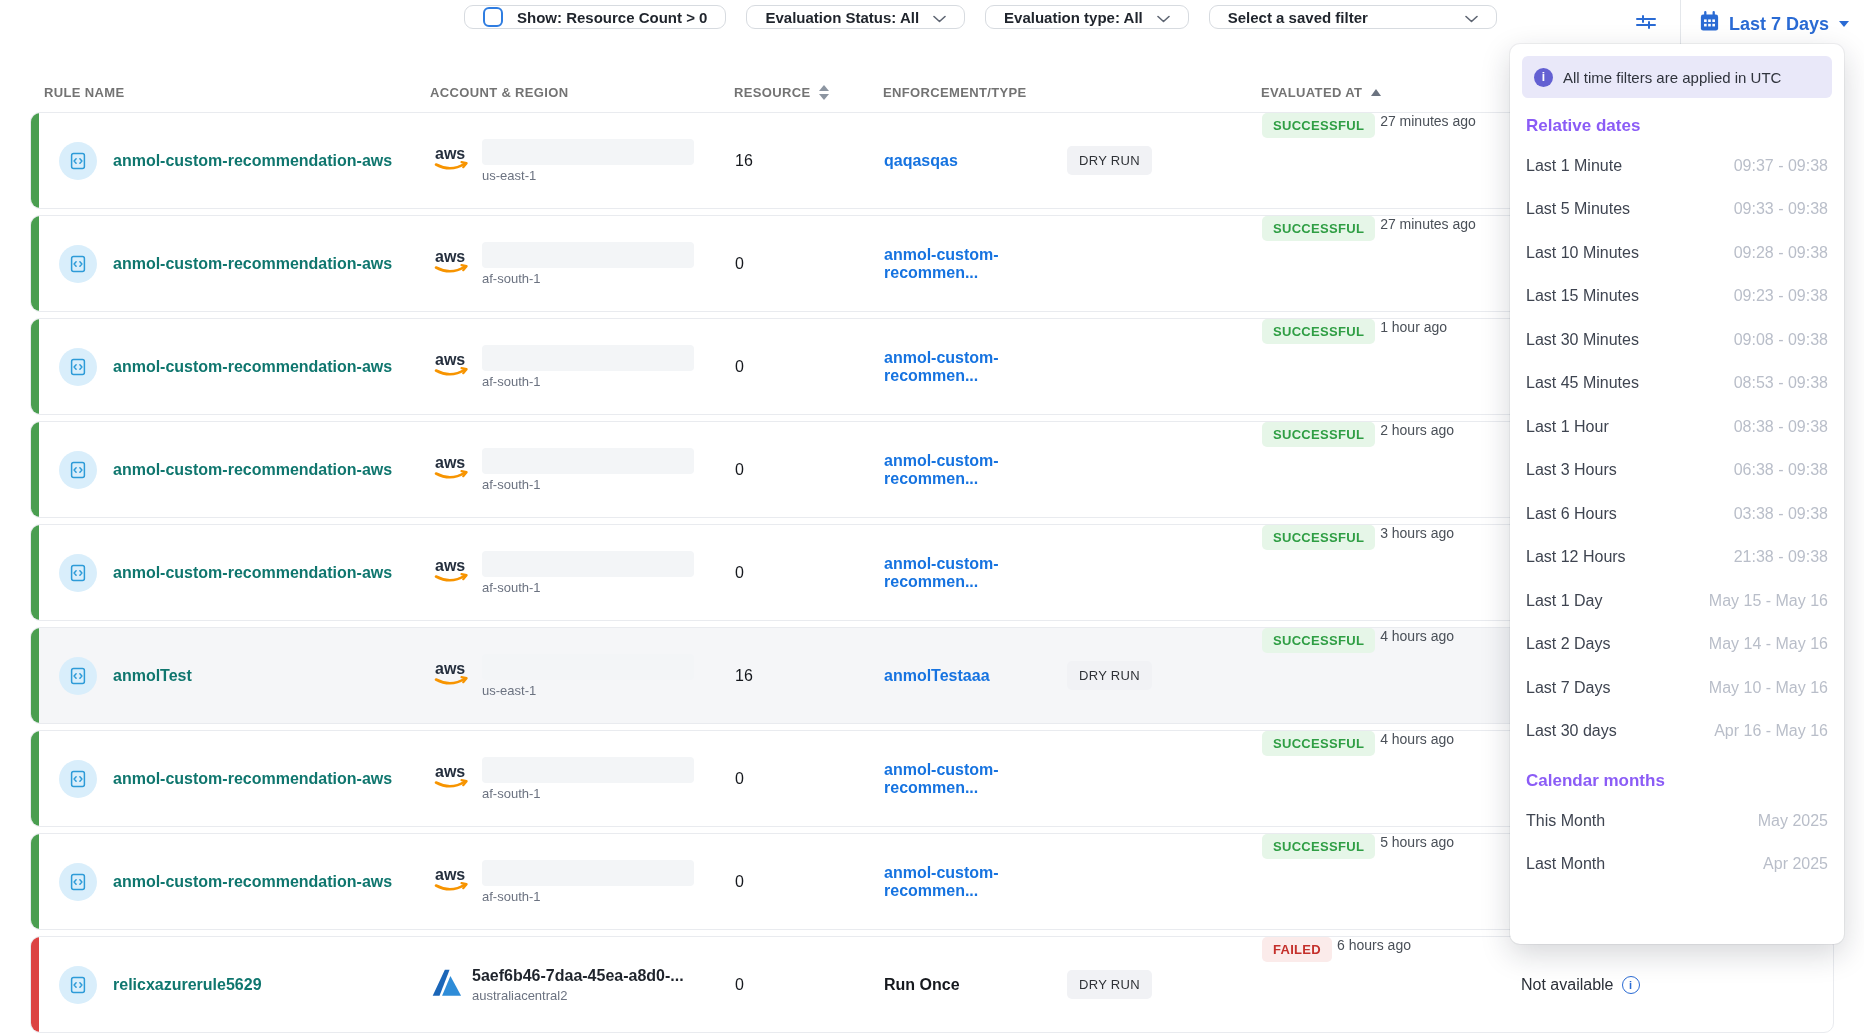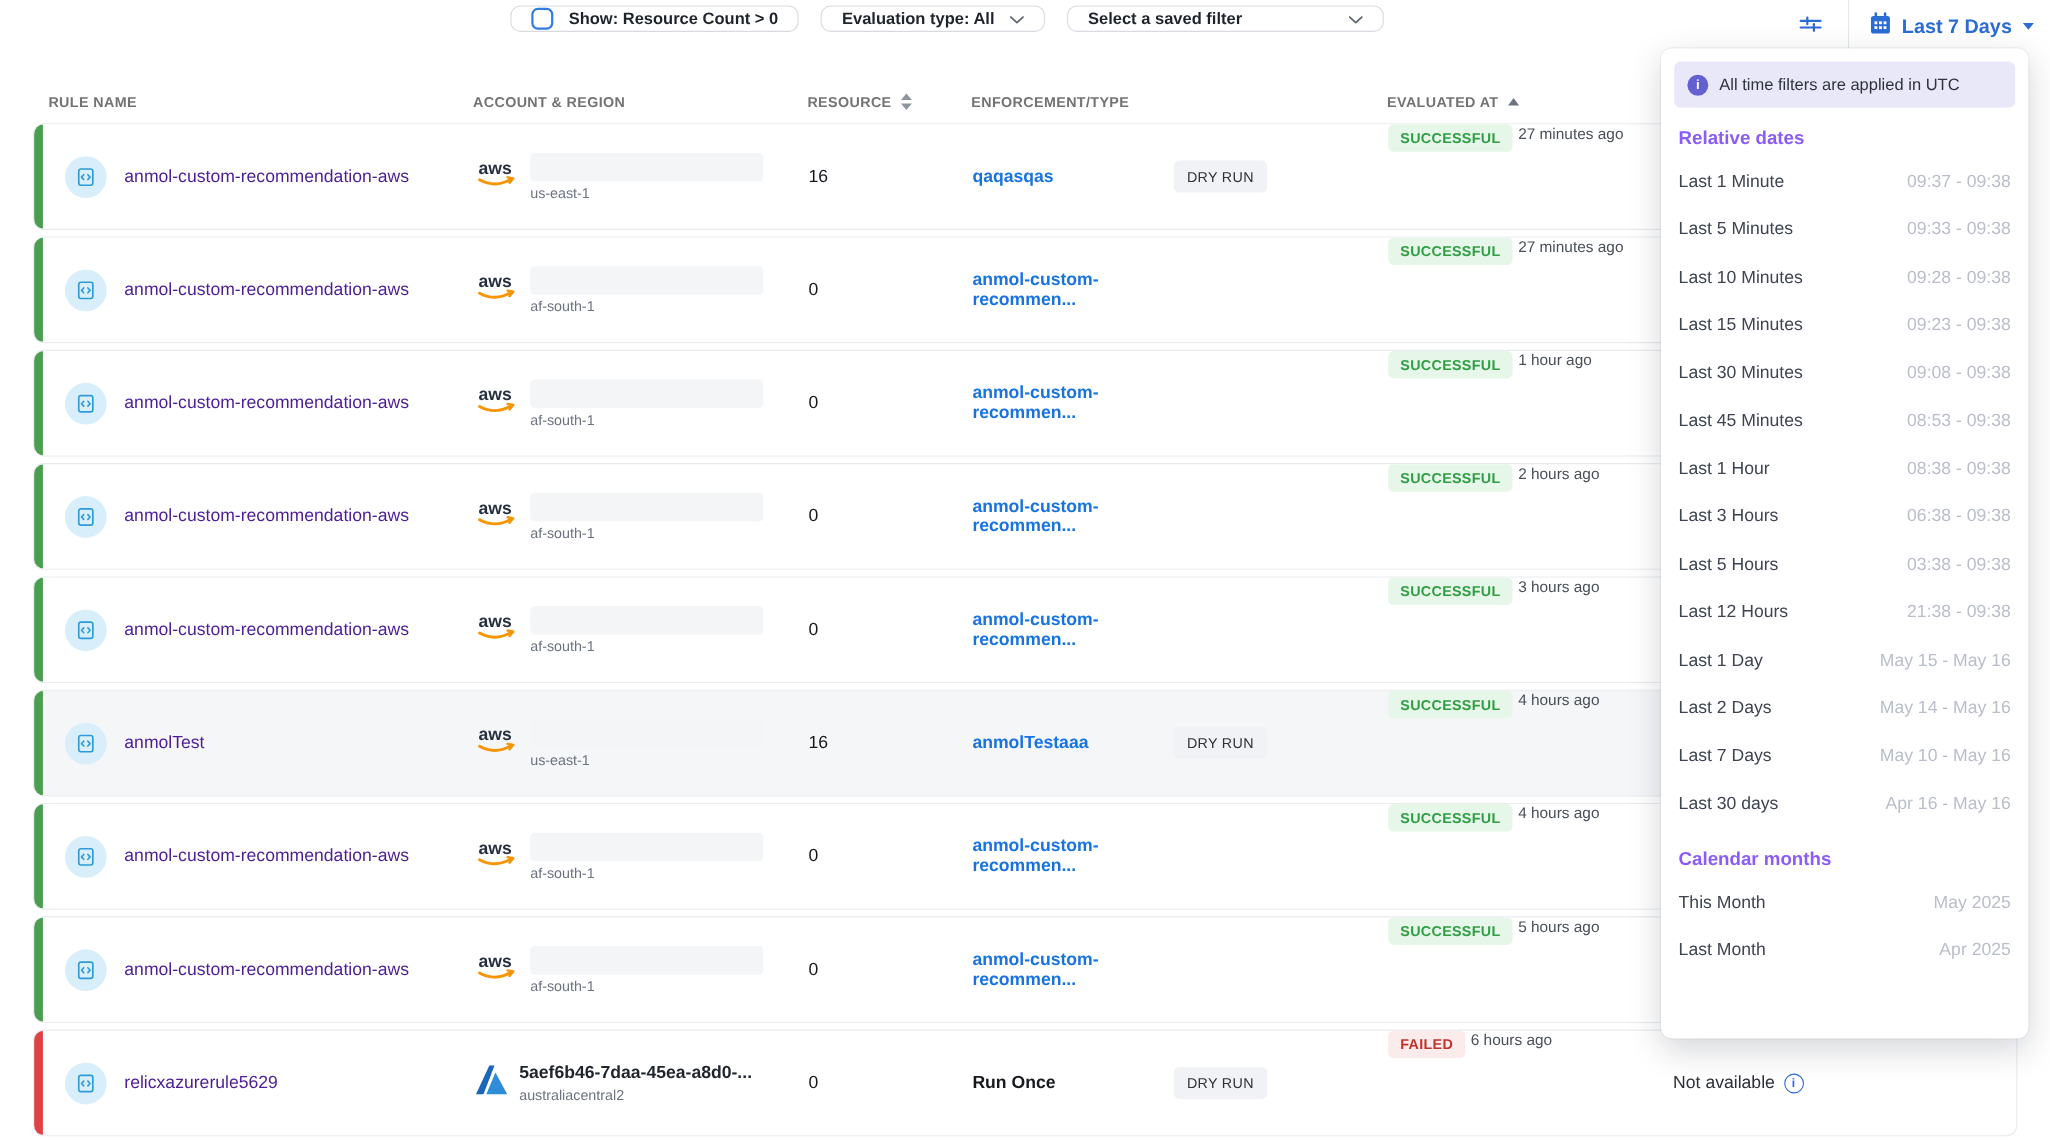--- a/index.html
+++ b/index.html
@@ -31,21 +31,21 @@
   
   .rows{position:absolute;top:112px;left:30px;width:1804px;display:flex;flex-direction:column;gap:6px}
   .row{position:relative;height:97px;background:#fff;border:1px solid #e9ebef;border-radius:10px;
        box-sizing:border-box;overflow:hidden;--bar:#4a9e50;cursor:pointer}
   .row[data-accent="red"]{--bar:#dc4342}
   .row[data-variant="highlighted"]{background:#f5f6f8}
   .bar{position:absolute;left:0;top:0;bottom:0;width:8px;background:var(--bar)}
   .cell{position:absolute;top:0;height:100%;display:flex;align-items:center}
   .c-icon{left:28px}
   .rule-ico{width:38px;height:38px;border-radius:50%;background:#d9eefb;display:flex;align-items:center;justify-content:center}
-  .c-name{left:82px;font-size:16px;font-weight:400;color:#4c1d95}
+  .c-name{left:82px;font-size:16px;font-weight:700;color:#0f766e}
   .c-account{left:400px;gap:9px}
   .acct-col{display:flex;flex-direction:column;gap:3px}
   .redacted{width:212px;height:26px;border-radius:4px;background:linear-gradient(90deg,#f1f3f5,#f8fafб 60%,#f3f5f7);background-color:#f3f5f7}
   .acct-id{font-size:16px;font-weight:700;color:#1f242c;max-width:225px;white-space:nowrap}
   .region{font-size:13px;color:#6b7280}
   .c-resource{left:704px;font-size:16px;color:#16191e}
   .c-enf{left:853px}
   .enf-text{width:183px;font-size:16px;font-weight:700;flex:none}
   .enf-text[data-kind="link"]{color:#1673e0}
   .enf-text[data-kind="text"]{color:#16191e;font-weight:700}
@@ -76,20 +76,28 @@
 </head>
 <body>
 
 <div class="topbar">
   <div class="controls">
     <div class="ctl">
       <span class="checkbox"></span>
       <span>Show: Resource Count &gt; 0</span>
     </div>
     <div class="ctl">
+      <span>Evaluation Status: All</span>
+      <span>
+        <svg width="13" height="8" viewBox="0 0 13 8" fill="none">
+            <path d="M1 1.5 L6.5 6.5 L12 1.5" stroke="#5e6572" stroke-width="1.6" stroke-linecap="round" stroke-linejoin="round"></path>
+          </svg>
+      </span>
+    </div>
+    <div class="ctl">
       <span>Evaluation type: All</span>
       <span>
         <svg width="13" height="8" viewBox="0 0 13 8" fill="none">
             <path d="M1 1.5 L6.5 6.5 L12 1.5" stroke="#5e6572" stroke-width="1.6" stroke-linecap="round" stroke-linejoin="round"></path>
           </svg>
       </span>
     </div>
     <div class="ctl ctl-saved">
       <span>Select a saved filter</span>
       <span>
@@ -603,21 +611,21 @@
         <span class="opt-label">Last 1 Hour</span>
         <span class="opt-range">08:38 - 09:38</span>
       </div>
 
       <div class="dp-option">
         <span class="opt-label">Last 3 Hours</span>
         <span class="opt-range">06:38 - 09:38</span>
       </div>
 
       <div class="dp-option">
-        <span class="opt-label">Last 5 Hours</span>
+        <span class="opt-label">Last 6 Hours</span>
         <span class="opt-range">03:38 - 09:38</span>
       </div>
 
       <div class="dp-option">
         <span class="opt-label">Last 12 Hours</span>
         <span class="opt-range">21:38 - 09:38</span>
       </div>
 
       <div class="dp-option">
         <span class="opt-label">Last 1 Day</span>

